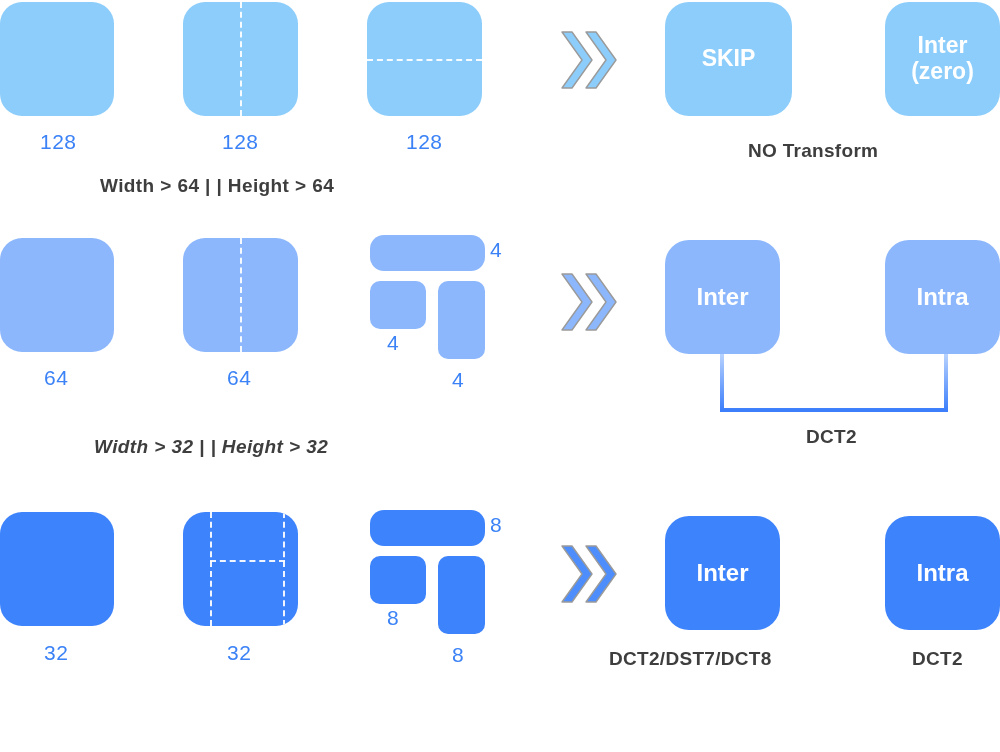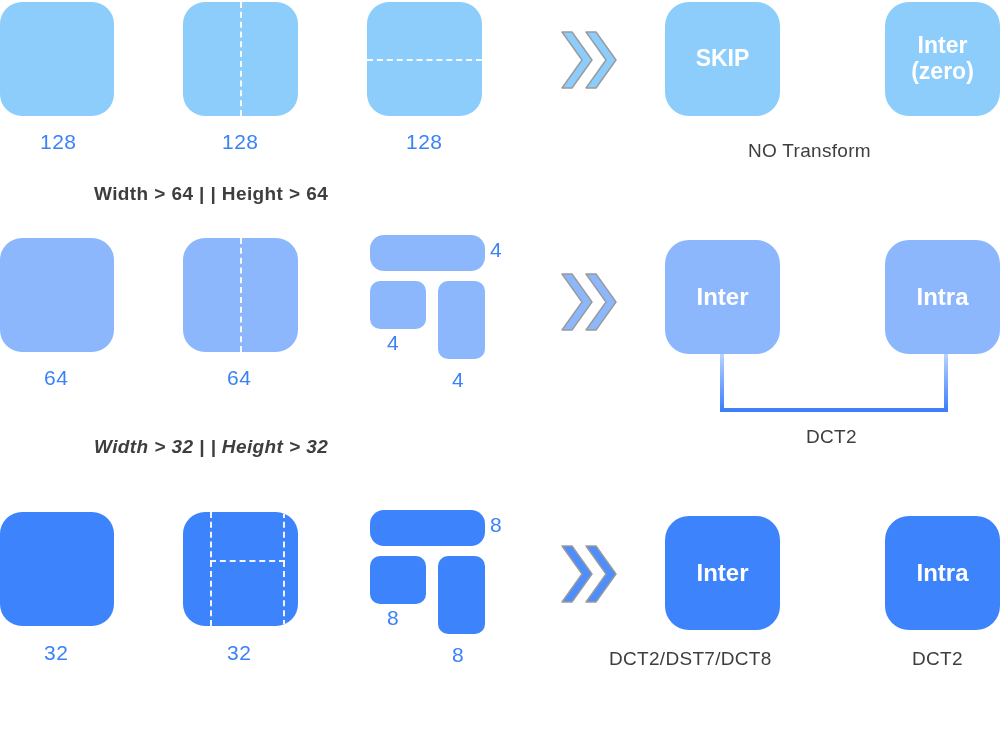--- a/index.html
+++ b/index.html
@@ -25,21 +25,21 @@
   
   .dim{
     position:absolute;color:#3b82f6;font-size:21px;letter-spacing:.5px;
     white-space:nowrap;
   }
   .cond{
     position:absolute;color:#3e3e3e;font-size:19px;font-weight:bold;
     letter-spacing:.4px;white-space:nowrap;
   }
   .caption{
-    position:absolute;color:#3e3e3e;font-size:19px;font-weight:normal;
+    position:absolute;color:#3e3e3e;font-size:19px;font-weight:bold;
     letter-spacing:.3px;white-space:nowrap;
   }
 
   
   .pill{
     position:absolute;border-radius:24px;display:flex;align-items:center;
     justify-content:center;text-align:center;color:#ffffff;font-weight:bold;
     line-height:1.12;
   }
   .pill.t1{font-size:23px;}
@@ -65,30 +65,30 @@
   </div>
 
   <div class="blk c-l1" style="left:367px;top:2px;width:115px;height:114px;overflow:hidden;">
     <span class="dash-h" style="top:57px;"></span>
   </div>
 
   <div class="dim" style="left:40px;top:130px;">128</div>
   <div class="dim" style="left:222px;top:130px;">128</div>
   <div class="dim" style="left:406px;top:130px;">128</div>
 
-  <div class="cond" style="left:94px;top:175px;margin-top:8px;">Width &gt; 64 | |  Height &gt; 64</div>
+  <div class="cond" style="left:100px;top:175px;">Width &gt; 64 | |  Height &gt; 64</div>
 
   <div class="chev" style="left:556px;top:26px;">
     <svg viewBox="0 0 64 68" xmlns="http://www.w3.org/2000/svg">
       <path d="M6 6 L26 34 L6 62 L16 62 L36 34 L16 6 Z" fill="#8ccdfb" stroke="#9a9a9a" stroke-width="1.4" stroke-linejoin="round"></path>
       <path d="M30 6 L50 34 L30 62 L40 62 L60 34 L40 6 Z" fill="#8ccdfb" stroke="#9a9a9a" stroke-width="1.4" stroke-linejoin="round"></path>
     </svg>
   </div>
 
-  <div class="pill c-l1 t1" style="left:665px;top:2px;width:115px;height:114px;">
+  <div class="pill c-l1 t1" style="left:665px;top:2px;width:127px;height:114px;">
     <span>SKIP</span>
   </div>
 
   <div class="pill c-l1 t1" style="left:885px;top:2px;width:115px;height:114px;flex-direction:column;">
     <span>Inter</span>
     <span>(zero)</span>
   </div>
 
   <div class="caption" style="left:748px;top:140px;">NO Transform</div>
 

